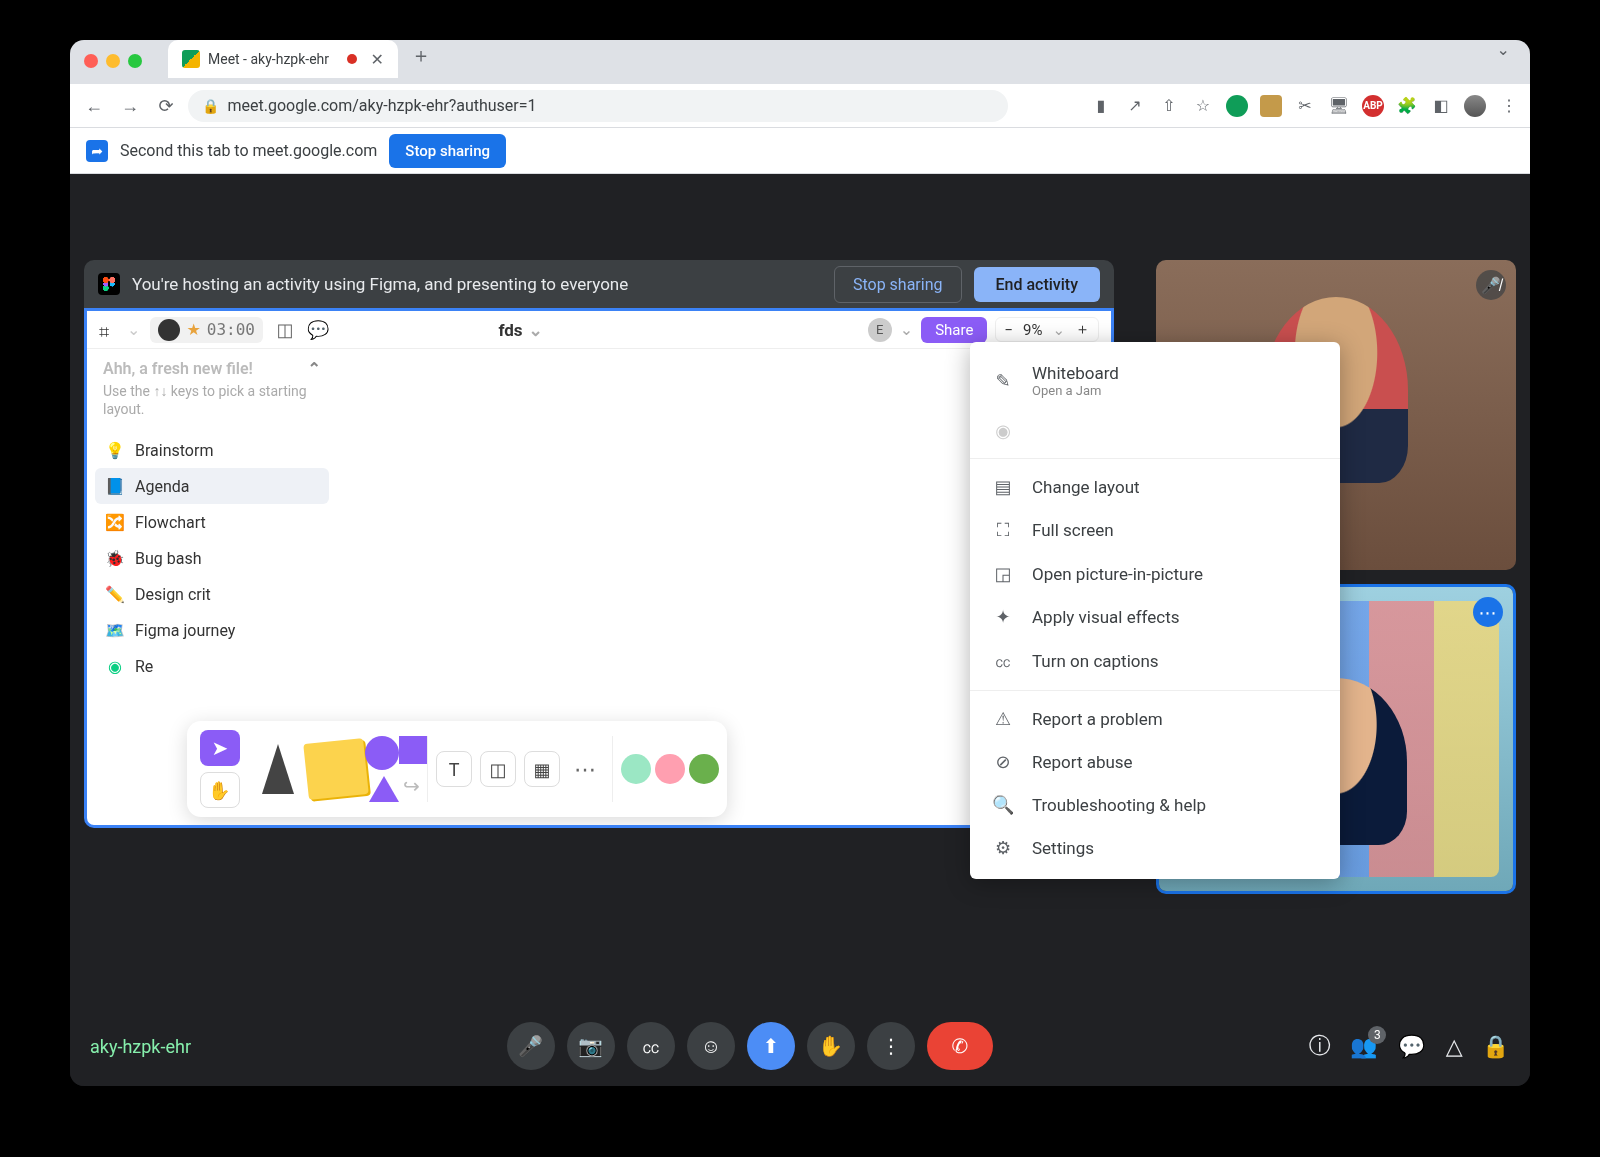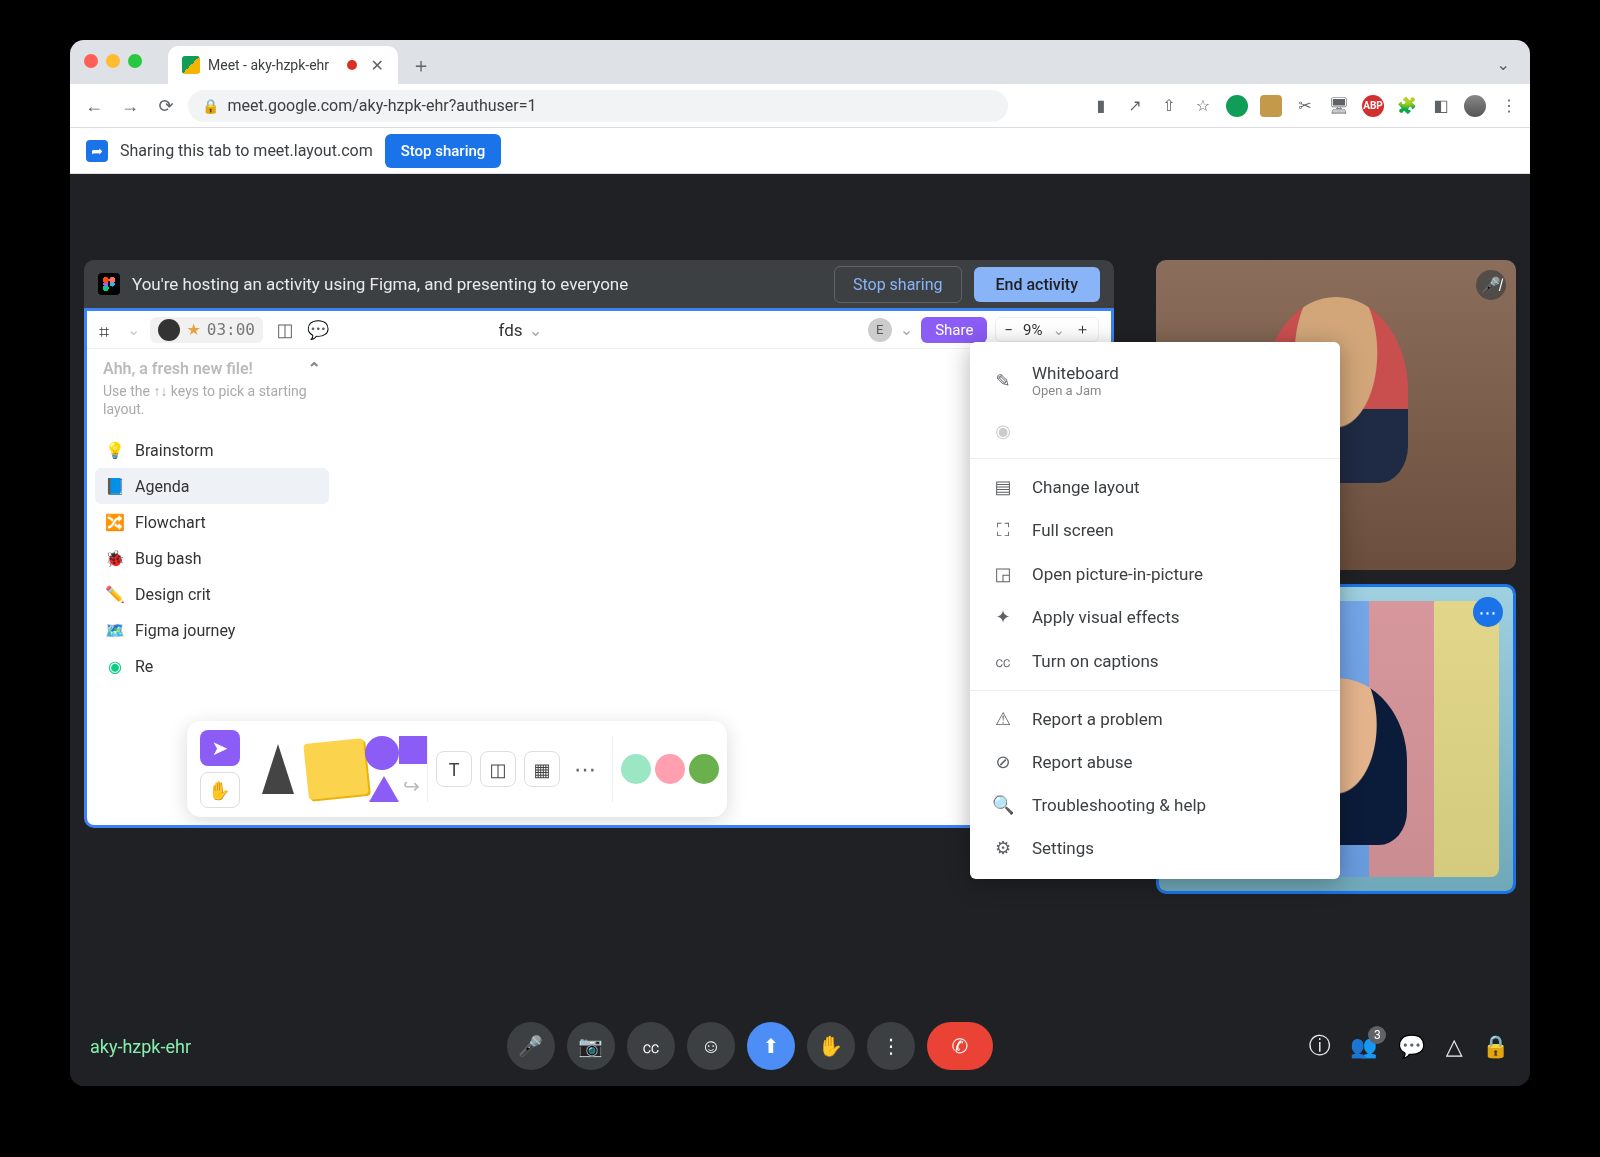--- a/index.html
+++ b/index.html
@@ -1,20 +1,20 @@
 <!DOCTYPE html>
 <html><head>
 <meta charset="utf-8">
 <style>
   * { box-sizing: border-box; margin: 0; padding: 0; font-family: -apple-system, BlinkMacSystemFont, "Segoe UI", Roboto, Arial, sans-serif; }
   body { background: #000; width: 1600px; height: 1157px; overflow: hidden; position: relative; }
   .desktop { width: 1600px; height: 1157px; background: #000; position: relative; display:flex; justify-content:center; align-items:flex-start; padding-top:40px;}
   .browser { width: 1460px; height: 1046px; background: #202124; border-radius: 14px; overflow: hidden; box-shadow: 0 10px 40px rgba(0,0,0,.5); display:flex; flex-direction:column;}
   
-  .titlebar { height: 44px; background: #DEE1E6; display:flex; align-items:flex-end; padding-left:8px; position:relative;}
+  .titlebar { height: 44px; background: #DEE1E6; display:flex; align-items:flex-start; padding-left:8px; position:relative;}
   .mac-dots { position:absolute; top:14px; left:14px; display:flex; gap:8px;}
   .dot { width:14px; height:14px; border-radius:50%; }
   .dot.red{background:#ff5f57;} .dot.yellow{background:#febc2e;} .dot.green{background:#28c840;}
   .tab { margin-left:90px; height:38px; background:#fff; border-radius:10px 10px 0 0; display:flex; align-items:center; padding:0 14px; gap:8px; font-size:14px; color:#3c4043; min-width:230px;}
   .tab .favicon{width:18px;height:18px;border-radius:3px;background:linear-gradient(135deg,#0f9d58 50%,#f4b400 50%);}
   .rec-dot{width:10px;height:10px;border-radius:50%;background:#d93025;margin-left:auto;}
   .tab-x{font-size:16px;color:#5f6368;margin-left:6px;}
   .newtab{width:30px;height:30px;display:flex;align-items:center;justify-content:center;color:#5f6368;font-size:20px;margin-left:8px;margin-bottom:4px;}
   .tab-dropdown{margin-left:auto;margin-right:20px;margin-bottom:10px;color:#5f6368;}
   
@@ -46,21 +46,21 @@
   .btn-outline{background:transparent;border:1px solid #5f6368;color:#8ab4f8;padding:8px 18px;border-radius:6px;font-size:16px;}
   .btn-blue{background:#8ab4f8;color:#202124;border:none;padding:8px 22px;border-radius:6px;font-size:16px;font-weight:500;}
   
   .figma{position:absolute;top:134px;left:14px;width:1030px;height:520px;background:#fff;border:3px solid #3b82f6;border-radius:0 0 10px 10px;overflow:hidden;}
   .figma-top{height:38px;display:flex;align-items:center;padding:0 12px;gap:10px;border-bottom:1px solid #eee;}
   .fig-logo{width:18px;height:18px;color:#333;font-size:18px;}
   .timer{background:#f1f1f1;border-radius:6px;padding:2px 8px;display:flex;align-items:center;gap:6px;}
   .timer-val{font-family:monospace;color:#777;font-size:16px;}
   .avatar-sm{width:22px;height:22px;border-radius:50%;background:#333;}
   .fig-icon{color:#666;width:24px;display:flex;justify-content:center;font-size:18px;}
-  .fig-title{margin:0 auto;display:flex;align-items:center;gap:6px;color:#333;font-size:17px;}
+  .fig-title{margin:0 auto;display:flex;align-items:center;gap:6px;color:#333;font-size:17px;font-weight:bold;}
   .fig-right{display:flex;align-items:center;gap:8px;margin-left:auto;}
   .avatar-e{width:24px;height:24px;border-radius:50%;background:#ccc;color:#555;display:flex;align-items:center;justify-content:center;font-size:13px;}
   .share-purple{background:#8b5cf6;color:#fff;padding:4px 14px;border-radius:6px;font-size:15px;}
   .zoom-ctrl{display:flex;align-items:center;gap:10px;border:1px solid #eee;border-radius:6px;padding:2px 8px;color:#333;font-size:15px;}
   
   .figma-body{display:flex;height:calc(100% - 38px);}
   .fig-side{width:250px;padding:6px 8px 8px 8px;}
   .fresh{color:#bbb;font-size:16px;font-weight:600;padding:4px 8px 0;}
   .close-x{float:right;color:#888;}
   .hint{color:#aaa;font-size:14px;padding:4px 8px 14px;line-height:1.3;}
@@ -173,21 +173,21 @@
         <div class="ext abp">ABP</div>
         <div class="ext">🧩</div>
         <div class="ext">◧</div>
         <div class="ext avatar"></div>
         <div class="ext">⋮</div>
       </div>
     </div>
 
     <div class="sharebar">
       <div class="share-ico">➦</div>
-      <span style="color:#3c4043;font-size:16px;">Sharing this tab to meet.layout.com</span>
+      <span style="color:#3c4043;font-size:16px;">Second this tab to meet.google.com</span>
       <button class="stop-btn">Stop sharing</button>
     </div>
 
     <div class="meet-area">
 
       <div class="host-banner">
         <div class="figma-logo"></div>
         <span>You're hosting an activity using Figma, and presenting to everyone</span>
         <div class="spacer"></div>
         <button class="btn-outline">Stop sharing</button>

